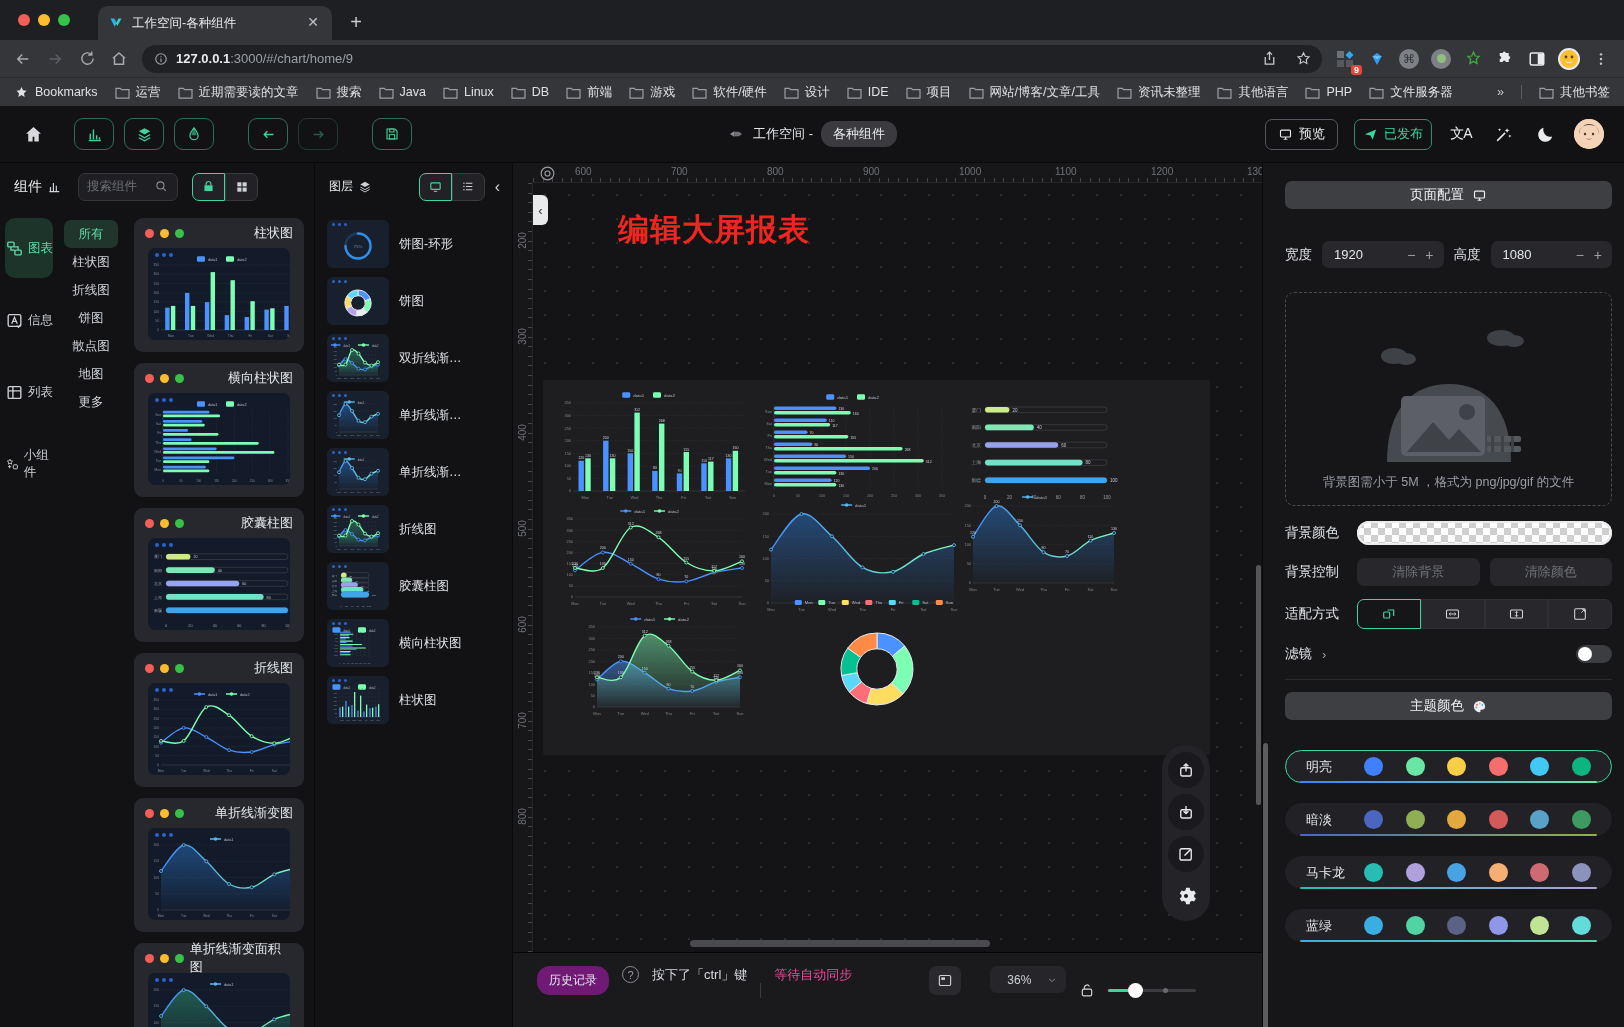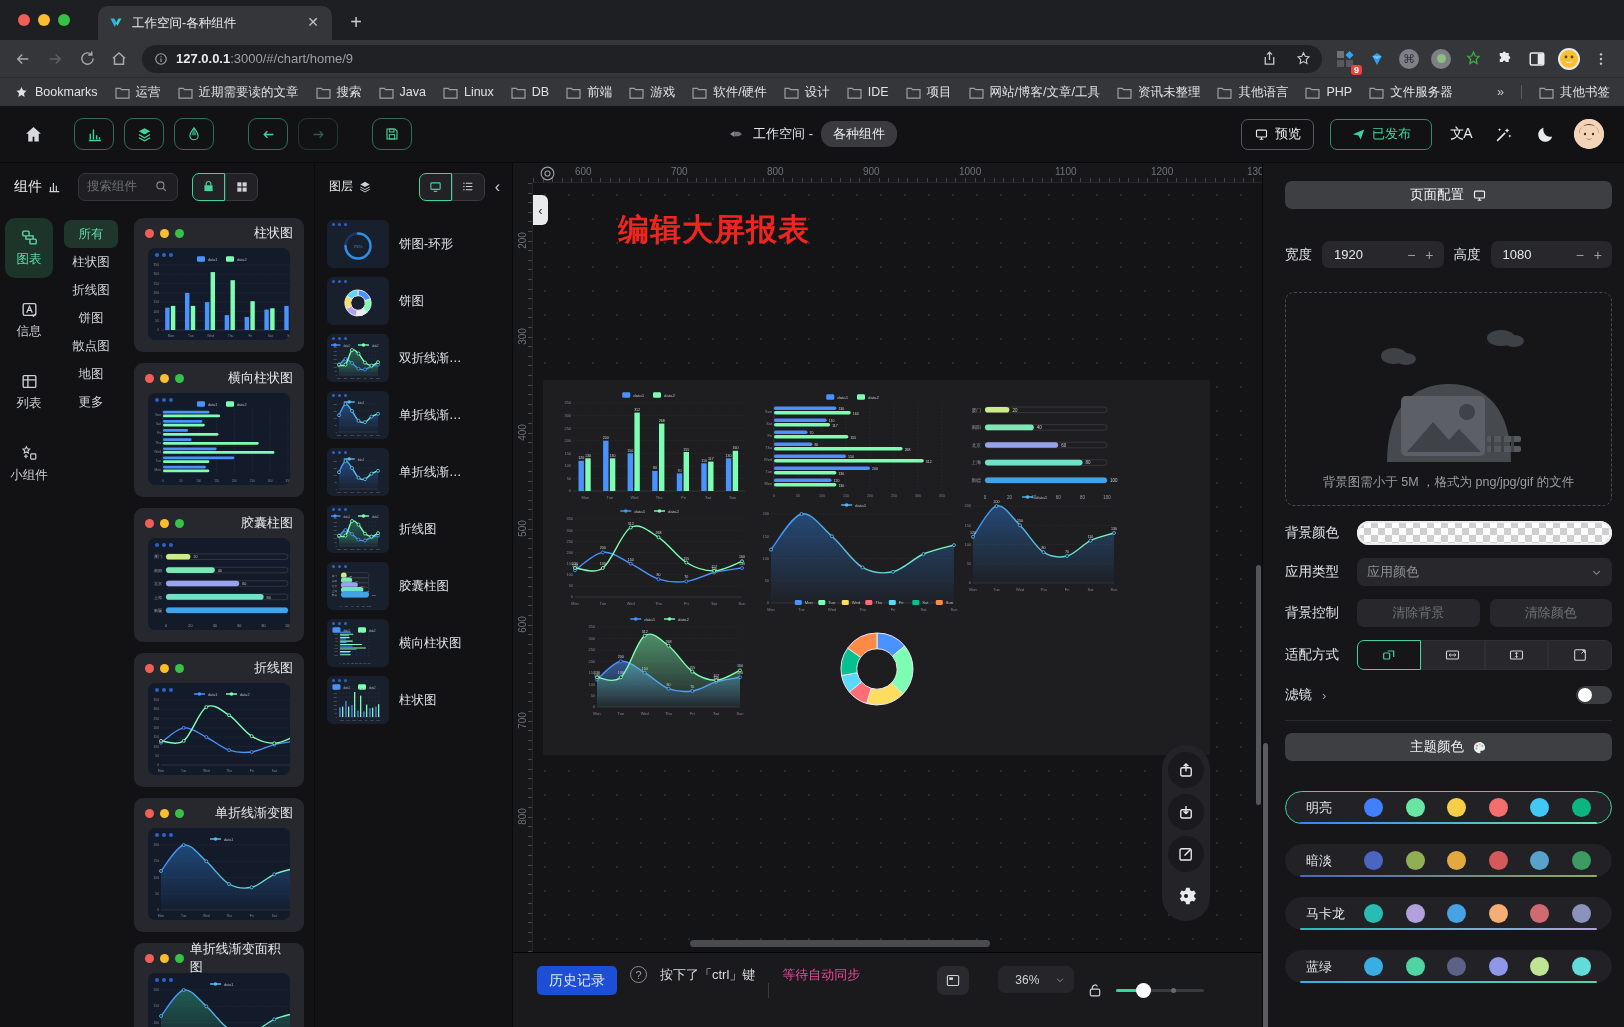--- a/index.html
+++ b/index.html
@@ -34,41 +34,41 @@
 
 #appbar{height:57px;background:#121214;display:flex;align-items:center;padding:0 20px;position:relative;border-bottom:1px solid #09090a}
 .ab-left{display:flex;align-items:center;gap:10px}
 .gbtn{width:40px;height:32px;border:1px solid #2e6e55;border-radius:9px;display:flex;align-items:center;justify-content:center;background:transparent;cursor:pointer}
 .gbtn.dim{border-color:#1f3b30}
 .ab-sep{width:14px}
 .ab-center{position:absolute;left:50%;transform:translateX(-50%);display:flex;align-items:center;gap:8px}
 .proj-badge{background:#3a3a3f;border-radius:12px;padding:4px 12px;font-size:13px;color:#e8eaec}
 .ab-right{margin-left:auto;display:flex;align-items:center;gap:16px}
 .btn-preview{height:31px;border:1px solid #55585e;border-radius:7px;background:transparent;color:#e6e8ea;font-size:13px;display:flex;align-items:center;gap:6px;padding:0 12px;cursor:pointer}
-.btn-publish{height:31px;border:1px solid #2e8f67;border-radius:7px;background:transparent;color:#3fd49b;font-size:13px;display:flex;align-items:center;gap:6px;padding:0 20px;cursor:pointer}
+.btn-publish{height:31px;border:1px solid #2e8f67;border-radius:7px;background:transparent;color:#3fd49b;font-size:13px;display:flex;align-items:center;gap:6px;padding:0 8px;cursor:pointer}
 .ab-ic{color:#e8eaec;display:flex;align-items:center;justify-content:center;width:26px;height:26px}
 .txt-ic{font-size:14px;color:#e8eaec;letter-spacing:-1px}
 #avatar{width:30px;height:30px;border-radius:50%;overflow:hidden;background:#f6dbc4}
 
 
 #main{display:flex;height:864px}
 #left-region{width:315px;background:#121214;border-right:1px solid #09090a;display:flex;flex-direction:column}
 #left-header{height:47px;display:flex;align-items:center;padding:0 8px 0 14px;gap:8px}
 #comp-title{font-size:14px;color:#e8eaec;display:flex;align-items:center;gap:5px;width:56px}
 #search-box{width:100px;height:28px;background:#1f1f23;border:1px solid #36363b;border-radius:7px;display:flex;align-items:center;padding:0 8px;gap:4px}
 #search-box input{background:transparent;border:none;outline:none;color:#cfd2d6;font-size:12.5px;width:64px;font-family:Liberation Mono, monospace}
 #search-box input::placeholder{color:#6c7076}
 .vtoggle{display:flex;margin-left:6px}
 .vtoggle .vt{width:33px;height:28px;display:flex;align-items:center;justify-content:center;background:#222226;border:1px solid #3a3a3f;cursor:pointer}
 .vtoggle .vt:first-child{border-radius:7px 0 0 7px}
 .vtoggle .vt:last-child{border-radius:0 7px 7px 0}
 .vtoggle .vt.sel{border-color:#3fd49b}
 #left-body{flex:1;display:flex;overflow:hidden}
 #side-tabs{width:58px;padding:8px 5px;display:flex;flex-direction:column;gap:12px}
-.stab{height:60px;border-radius:10px;display:flex;flex-direction:column;align-items:center;justify-content:center;gap:4px;font-size:12.5px;color:#cdd1d6;cursor:pointer}
+.stab{height:60px;border-radius:10px;display:flex;flex-direction:row;align-items:center;justify-content:center;gap:4px;font-size:12.5px;color:#cdd1d6;cursor:pointer}
 .stab.sel{background:#1d342b;color:#5fdca8}
 #cats{width:66px;padding:10px 6px;display:flex;flex-direction:column;}
 .cat{height:28px;border-radius:7px;display:flex;align-items:center;justify-content:center;font-size:12.5px;color:#cfd3d9;cursor:pointer}
 .cat.sel{background:#20352c;color:#5fdca8}
 #cards{flex:1;padding:8px 10px;display:flex;flex-direction:column;gap:11px;overflow:hidden}
 .comp-card{background:#26282d;border-radius:9px;flex:none;cursor:pointer}
 .card-head{height:30px;display:flex;align-items:center;padding:0 11px;gap:6px}
 .cdot{width:9px;height:9px;border-radius:50%}
 .cdot.r{background:#f25f58}.cdot.y{background:#fbbd2e}.cdot.g{background:#38c149}
 .card-title{margin-left:auto;font-size:13px;color:#e3e6ea}
@@ -103,21 +103,21 @@
 .dchart{position:absolute}
 #float-btns{position:absolute;right:52px;top:582px;width:48px;padding:7px 0;background:#242428;border-radius:24px;display:flex;flex-direction:column;align-items:center;gap:6px}
 .fbtn{width:36px;height:36px;border-radius:50%;background:#1a1a1e;display:flex;align-items:center;justify-content:center;cursor:pointer}
 .fbtn.plain{background:transparent}
 #hscroll{position:absolute;left:177px;bottom:80px;width:300px;height:7px;border-radius:4px;background:#4a4b4f}
 #vscroll{position:absolute;right:1px;top:402px;width:5px;height:240px;border-radius:3px;background:#55565a}
 
 
 #statusbar{position:absolute;left:0;right:0;bottom:0;height:75px;background:#1a1a1d;border-top:1px solid #050506;display:flex;align-items:flex-start;padding:13px 0 0 24px;gap:13px}
 .sb-item{display:flex;align-items:center}
-#history-btn{height:29px;background:#1d4ed8;border-radius:5px;padding:0 12px;font-size:14px;color:#e3e6ea;display:flex;align-items:center;cursor:pointer}
+#history-btn{height:29px;background:#701a75;border-radius:13px;padding:0 12px;font-size:12px;color:#e3e6ea;display:flex;align-items:center;cursor:pointer}
 #help-ic{width:17px;height:17px;border-radius:50%;border:1.3px solid #8a8d92;color:#9ca0a5;font-size:11px;display:flex;align-items:center;justify-content:center}
 #key-hint{font-size:13px;color:#d8dbdf}
 .sb-div{width:1px;height:15px;background:#3a3b3f;align-self:center;margin-top:-12px}
 #sync-text{font-size:13px;color:#ec4899}
 #map-btn{width:32px;height:29px;background:#2a2a2e;border-radius:7px;display:flex;align-items:center;justify-content:center;margin-left:64px;cursor:pointer}
 #zoom-sel{width:76px;height:27px;background:#26262a;border-radius:7px;display:flex;align-items:center;padding:0 9px;gap:8px;margin-left:16px;cursor:pointer}
 #zoom-val{font-size:12px;color:#cfd2d6;flex:1;text-align:center}
 #slider{width:88px;height:3px;background:#3a3b3f;border-radius:2px;position:relative;align-self:center;margin-top:-12px}
 #slider .fill{position:absolute;left:0;top:0;height:3px;width:27px;background:#3fd49b;border-radius:2px}
 #slider .knob{position:absolute;left:20px;top:-6px;width:15px;height:15px;border-radius:50%;background:#fff}
@@ -1897,29 +1897,20 @@
             <rect x="162" y="112" width="3" height="16" fill="#3f4247"></rect>
           </g>
       </svg>
       <div id="upload-hint">背景图需小于 5M ，格式为 png/jpg/gif 的文件</div>
     </div>
     <div class="set-row" style="margin-top:15px">
       <span class="s-label">背景颜色</span>
       <div id="bg-swatch"></div>
     </div>
     <div class="set-row">
-      <span class="s-label">应用类型</span>
-      <div class="sel-box">
-        <span>应用颜色</span>
-        <svg width="11" height="11" viewBox="0 0 24 24">
-            <path d="M5 9l7 7 7-7" stroke="#8a8d92" stroke-width="2.2" fill="none"></path>
-          </svg>
-      </div>
-    </div>
-    <div class="set-row">
       <span class="s-label">背景控制</span>
       <span class="ghost-btn">清除背景</span>
       <span class="ghost-btn">清除颜色</span>
     </div>
     <div class="set-row">
       <span class="s-label">适配方式</span>
       <div id="fit-group">
         <span class="fit-opt sel">
             <svg width="16" height="16" viewBox="0 0 24 24">
               <rect x="4" y="9" width="9" height="9" rx="1.5" stroke="#3fd49b" stroke-width="1.8" fill="none"></rect>

